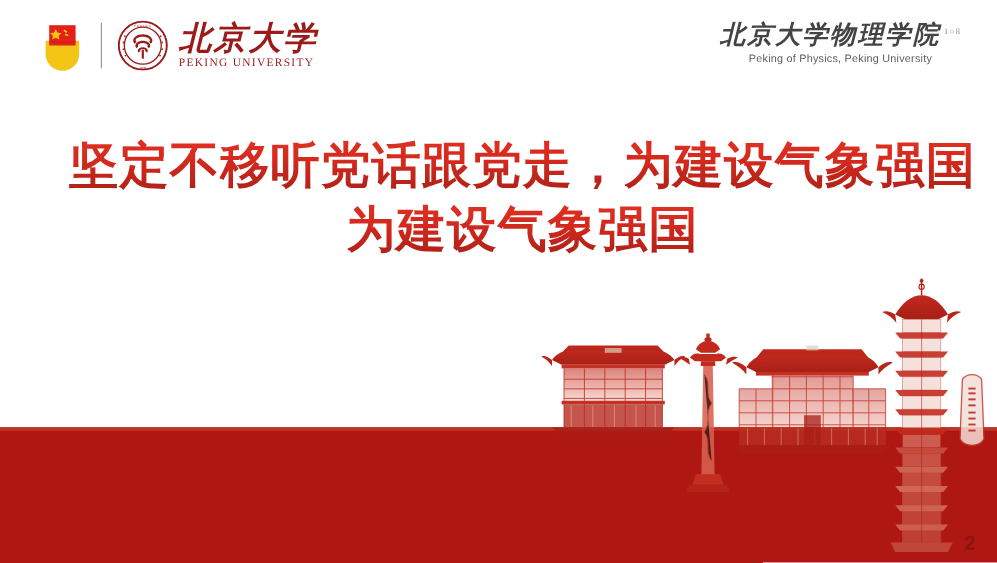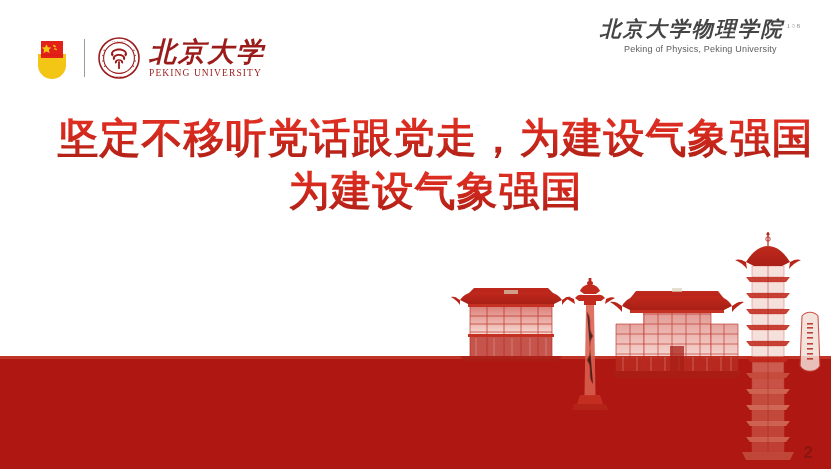--- a/index.html
+++ b/index.html
@@ -20,21 +20,20 @@
 
   
   .header-left {
     position: absolute;
     left: 34px;
     top: 12px;
     height: 52px;
     display: flex;
     align-items: center;
     gap: 0px;
-    margin-top: 20px;
   }
   .cpc-badge {
     position: relative;
     width: 36px;
     height: 44px;
     flex: 0 0 auto;
   }
   .header-divider {
     width: 1px;
     height: 38px;

